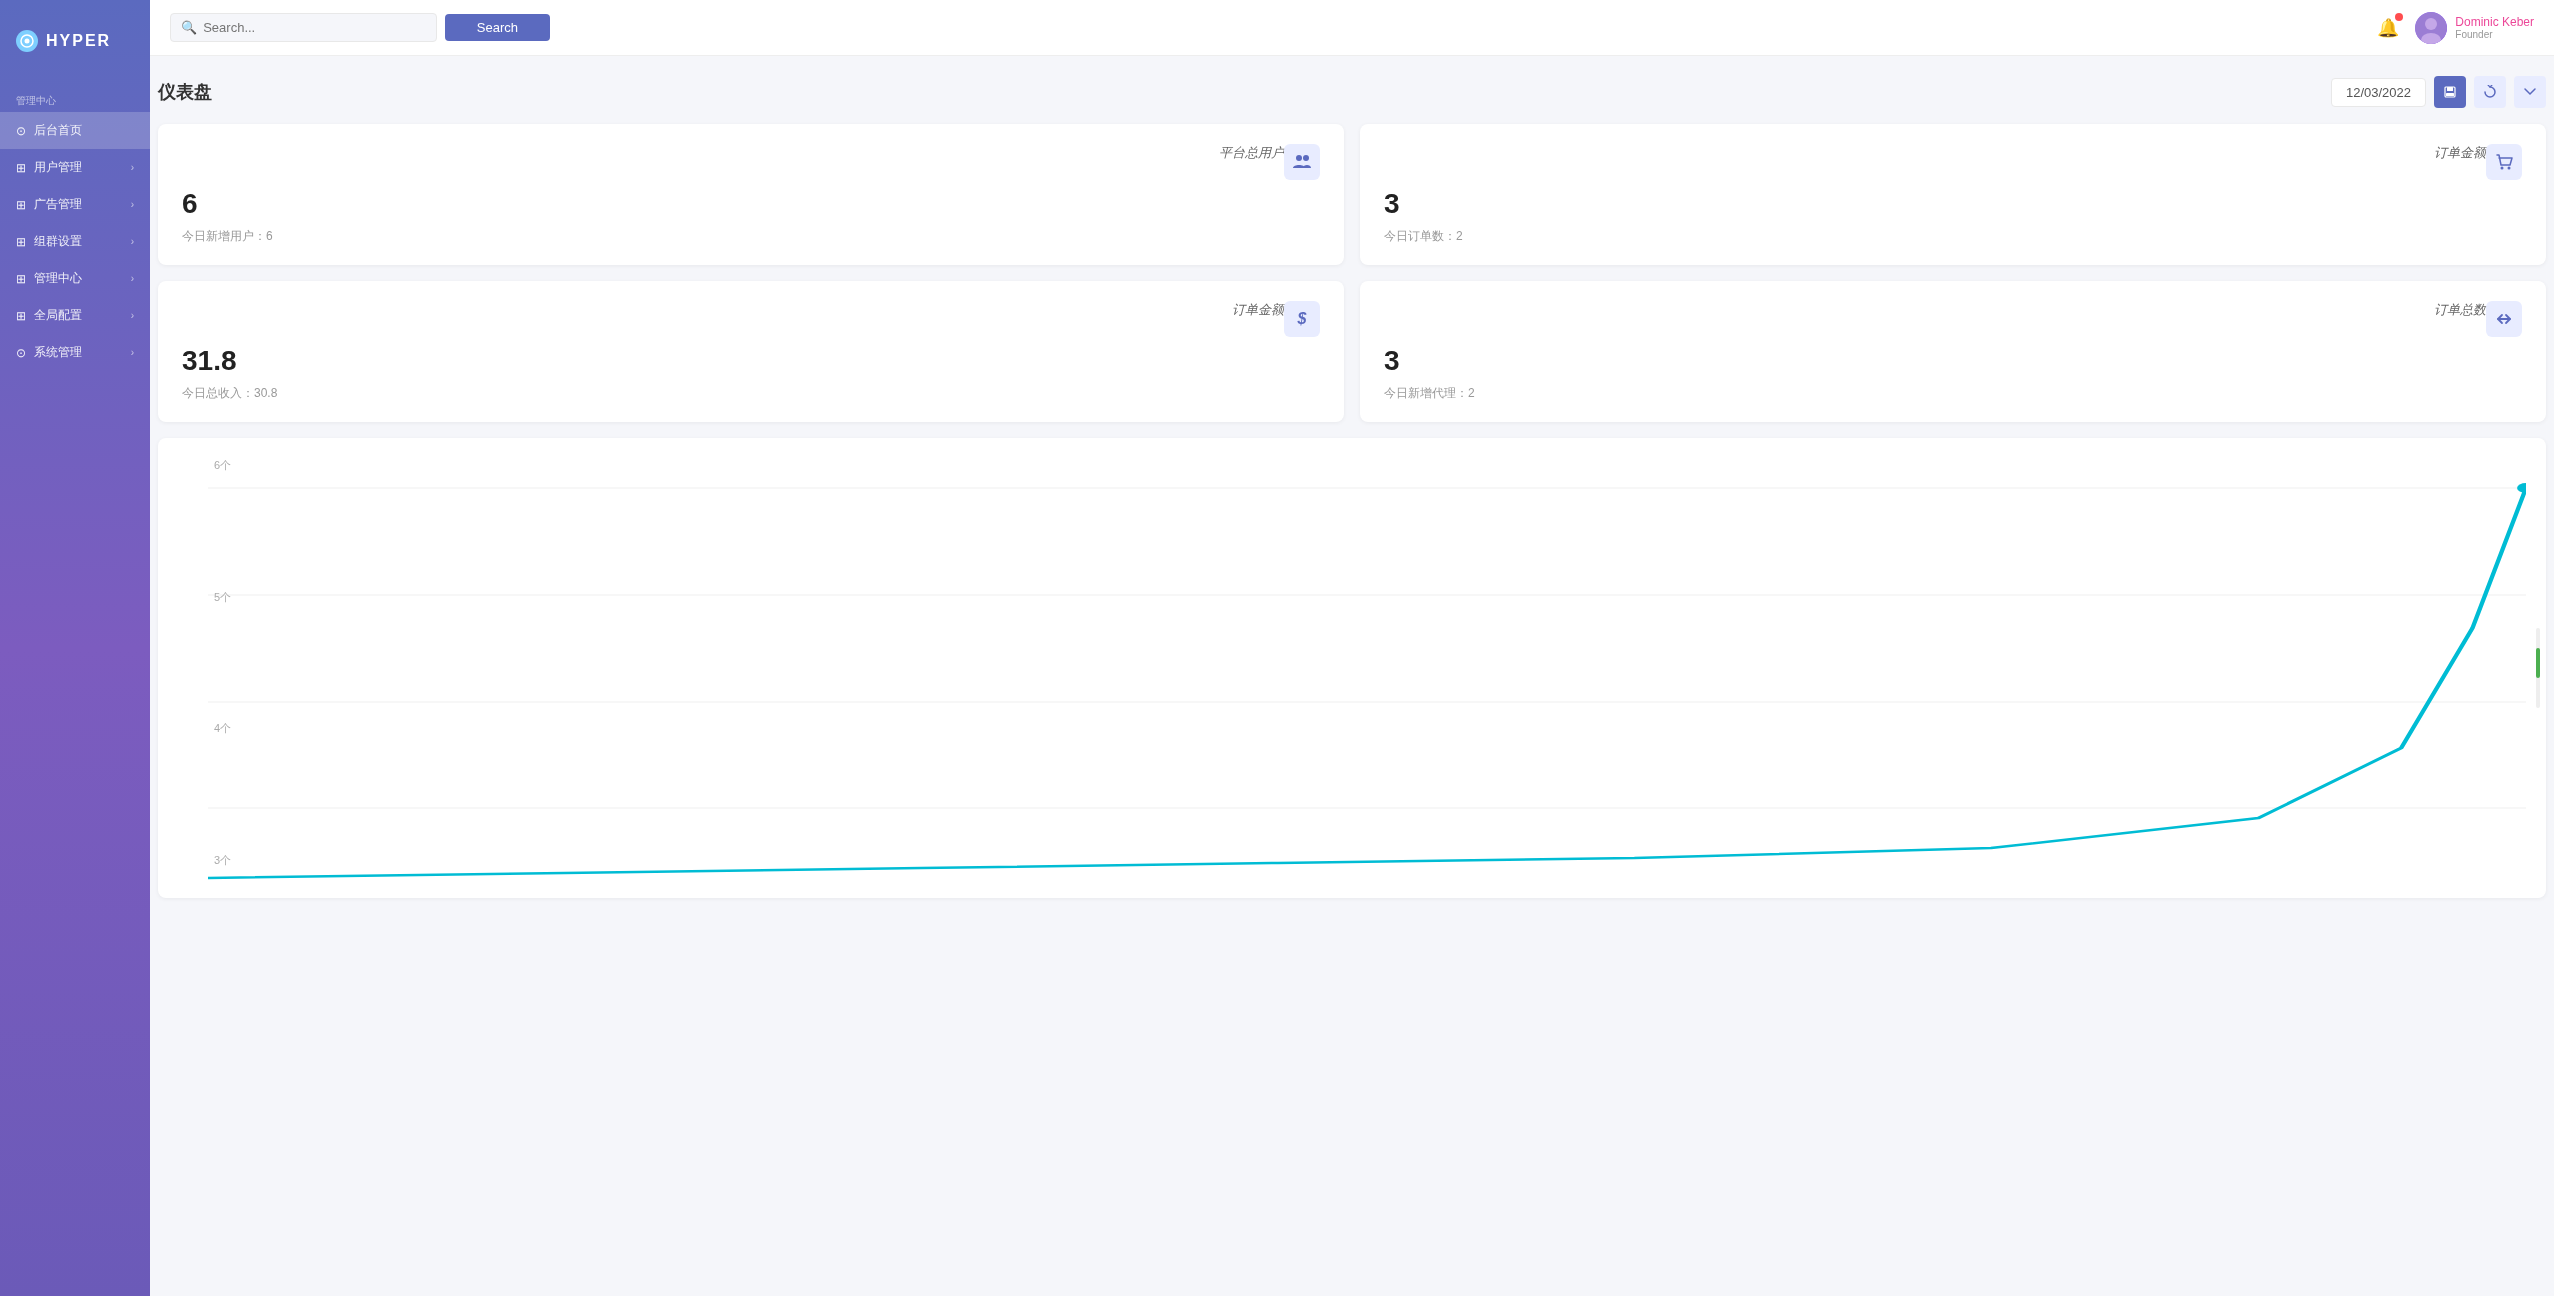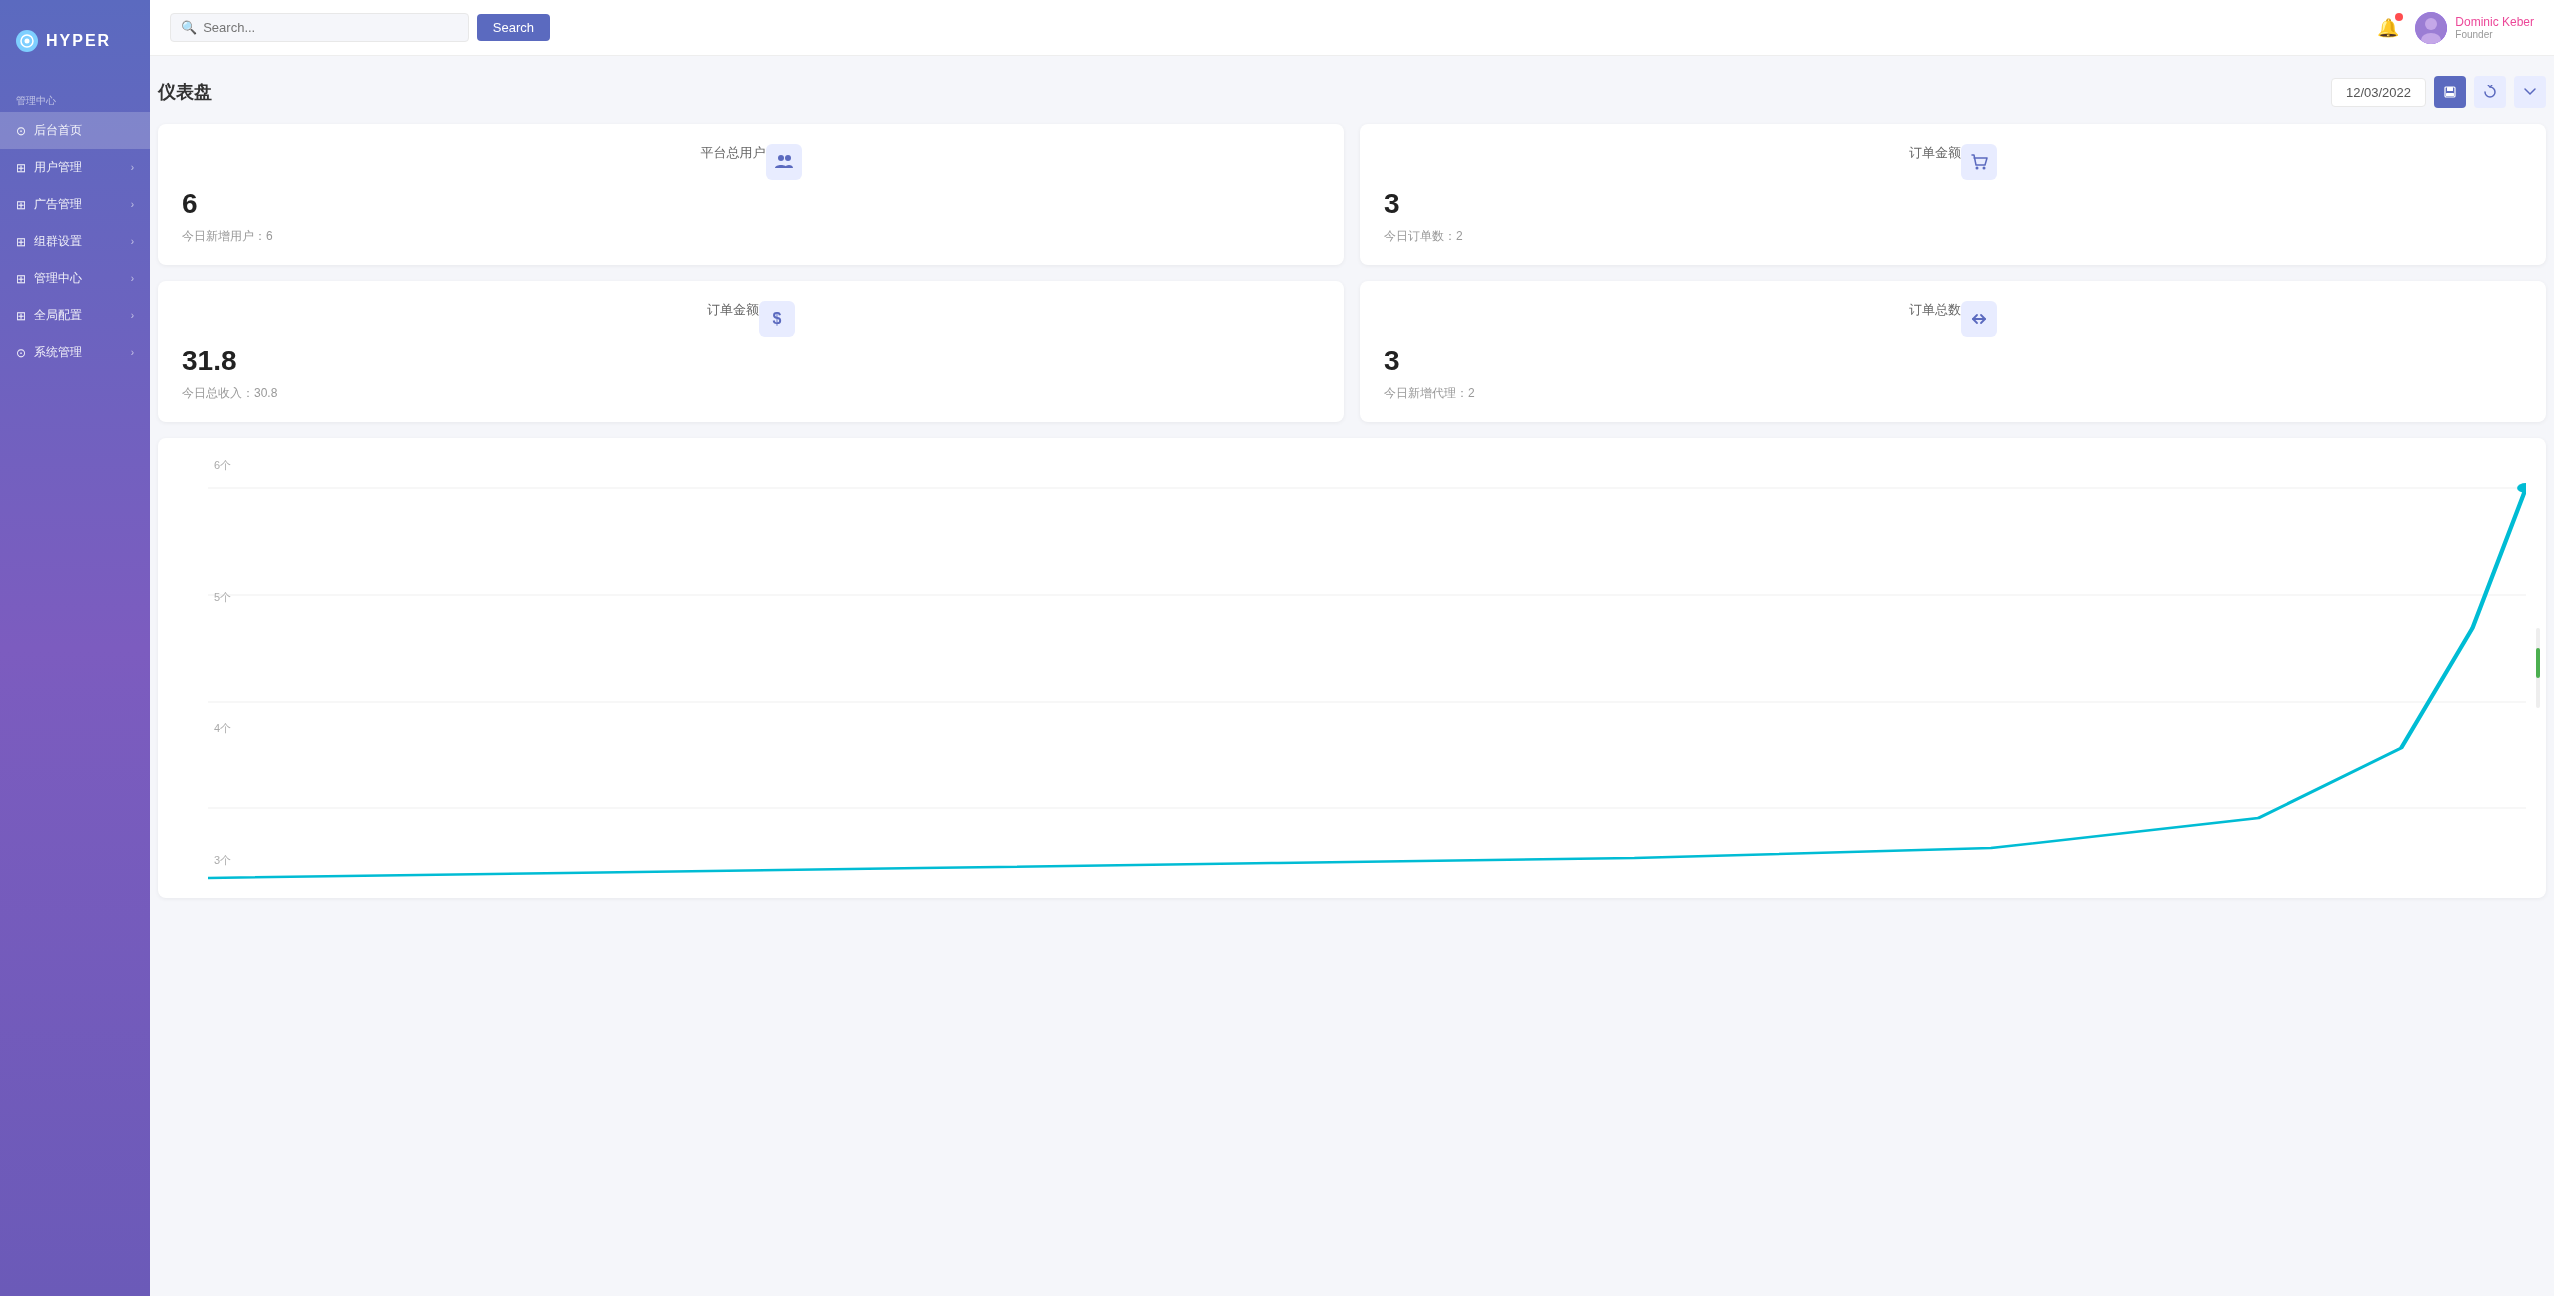--- a/index.html
+++ b/index.html
@@ -83,21 +83,21 @@
     }
     .search-input {
       border: none; background: transparent; outline: none;
       font-size: 13px; color: #999; width: 100%;
     }
     .search-btn {
       background: #5b6abf;
       color: white;
       border: none;
       border-radius: 4px;
-      padding: 6px 16px;
+      padding: 6px 32px;
       font-size: 13px;
       cursor: pointer;
     }
     .header-right {
       margin-left: auto;
       display: flex;
       align-items: center;
       gap: 16px;
     }
     .bell-badge {
@@ -169,22 +169,23 @@
       background: white;
       border-radius: 8px;
       padding: 20px 24px;
       display: flex;
       flex-direction: column;
       gap: 8px;
       box-shadow: 0 1px 4px rgba(0,0,0,0.06);
     }
     .stat-card-header {
       display: flex;
-      justify-content: center;
+      justify-content: flex-end;
       align-items: flex-start;
+      font-style: italic;
     }
     .stat-label {
       font-size: 13px; color: #666; font-weight: 400;
     }
     .stat-icon {
       width: 36px; height: 36px;
       border-radius: 6px;
       background: #e8ecff;
       display: flex; align-items: center; justify-content: center;
       font-size: 16px; color: #5b6abf;

